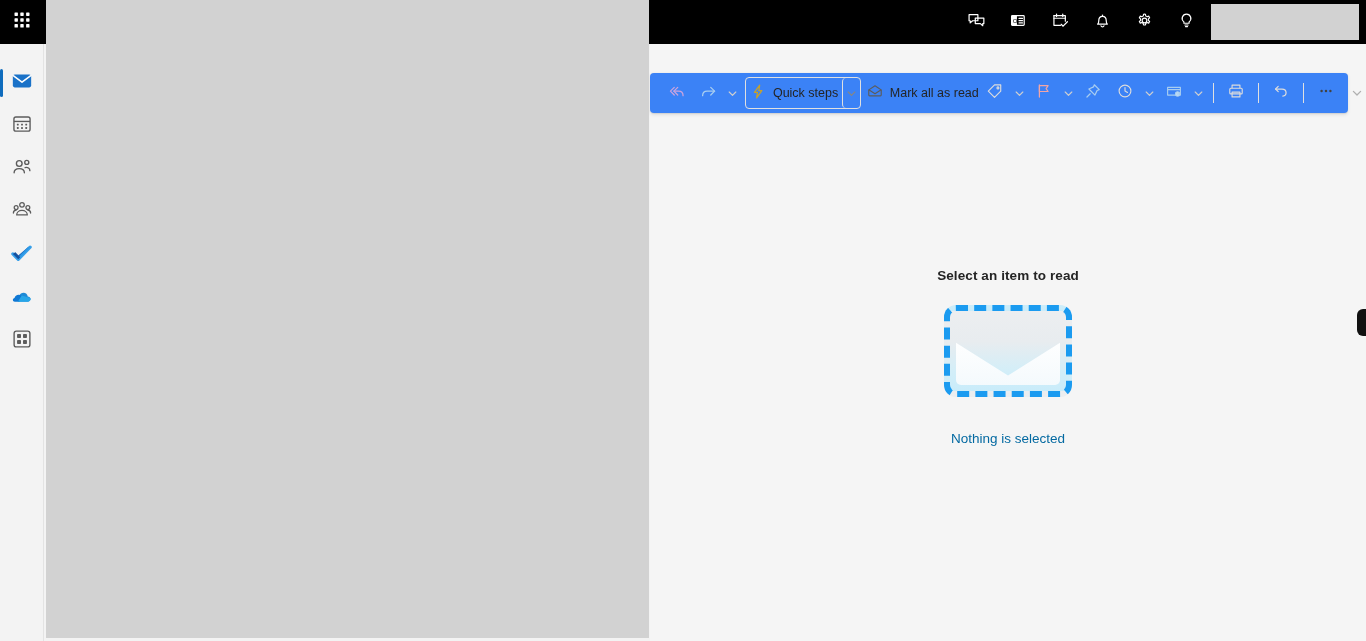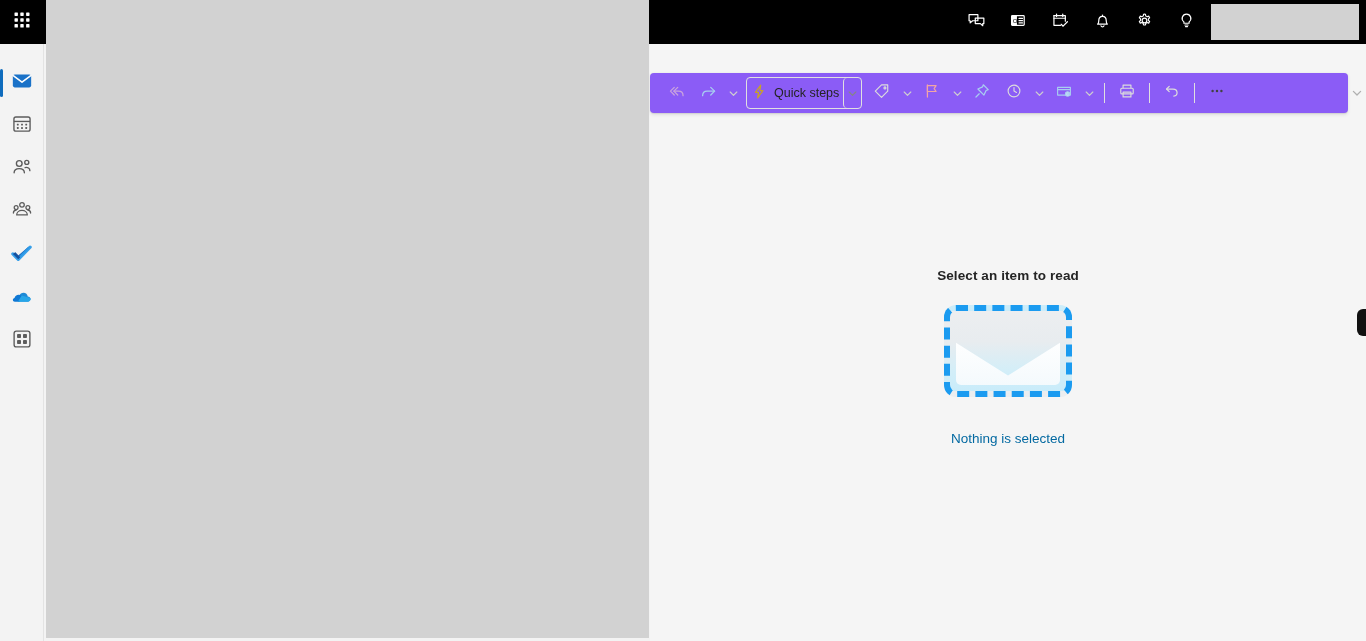--- a/index.html
+++ b/index.html
@@ -77,21 +77,21 @@
   }
 
   
   #command-bar-row {
     position: absolute; left: 650px; top: 72px;
     width: 716px; height: 42px;
     display: flex; align-items: center;
   }
   #command-bar {
     width: 698px; height: 40px;
-    background: #8b5cf6;
+    background: #3b82f6;
     border-radius: 4px;
     box-shadow: 0 0.3px 0.9px rgba(0,0,0,0.07), 0 1.6px 3.6px rgba(0,0,0,0.09);
     display: flex; align-items: center;
     padding: 0 6px 0 10px;
     overflow: hidden;
   }
   .cmd-btn {
     height: 32px; min-width: 32px;
     display: flex; align-items: center; justify-content: center;
     border-radius: 4px;
@@ -435,20 +435,29 @@
           </span>
           <span class="cmd-label">Quick steps</span>
         </div>
         <div class="cmd-chevron">
           <svg width="11" height="11" viewBox="0 0 12 12" fill="none" stroke="#868686" stroke-width="1.3" stroke-linecap="round" stroke-linejoin="round">
             <path d="M2.4 4.4 L6 8 L9.6 4.4"></path>
           </svg>
         </div>
       </div>
 
+      <div class="cmd-btn">
+        <span>
+          <svg width="18" height="18" viewBox="0 0 22 22" fill="none" stroke="#5c5c5c" stroke-width="1.4" stroke-linejoin="round">
+            <path d="M3.4 9.6 L11 4.6 L18.6 9.6 v6.4 a1 1 0 0 1 -1 1 H4.4 a1 1 0 0 1 -1-1 Z"></path>
+            <path d="M3.4 9.6 L11 14.4 L18.6 9.6"></path>
+          </svg>
+        </span>
+        <span class="cmd-label">Mark all as read</span>
+      </div>
 
       <div class="cmd-btn">
         <span>
           <svg width="18" height="18" viewBox="0 0 22 22" fill="none" stroke="#dcdcdc" stroke-width="1.4" stroke-linejoin="round">
             <path d="M10.4 3.6 H18 v7.6 l-7.6 7.6 -7.6-7.6 Z"></path>
             <circle cx="14.6" cy="7.2" r="1.2"></circle>
           </svg>
         </span>
       </div>
       <div class="cmd-chevron">

